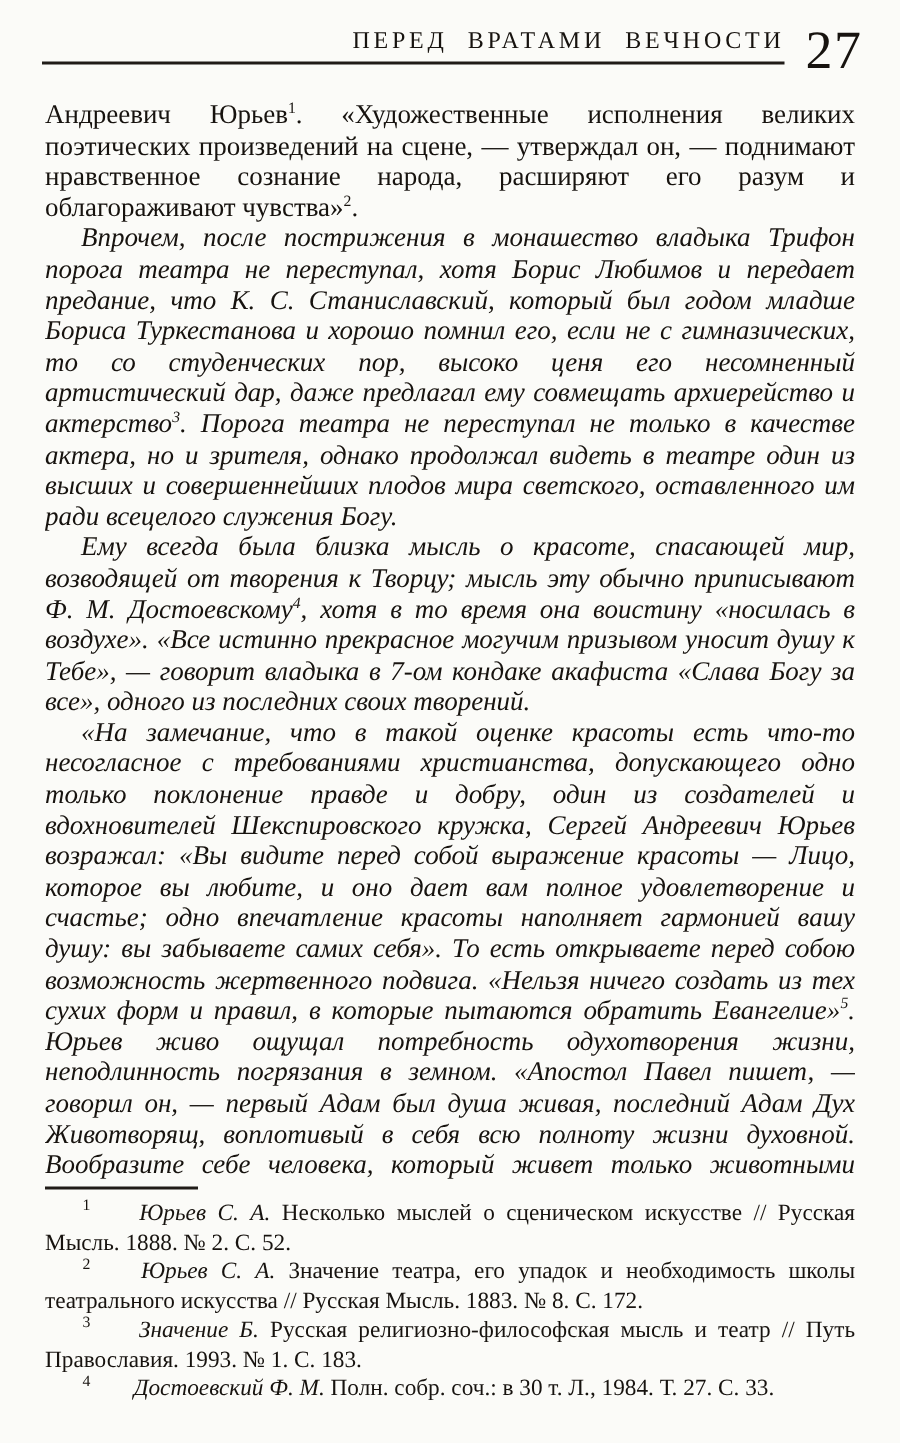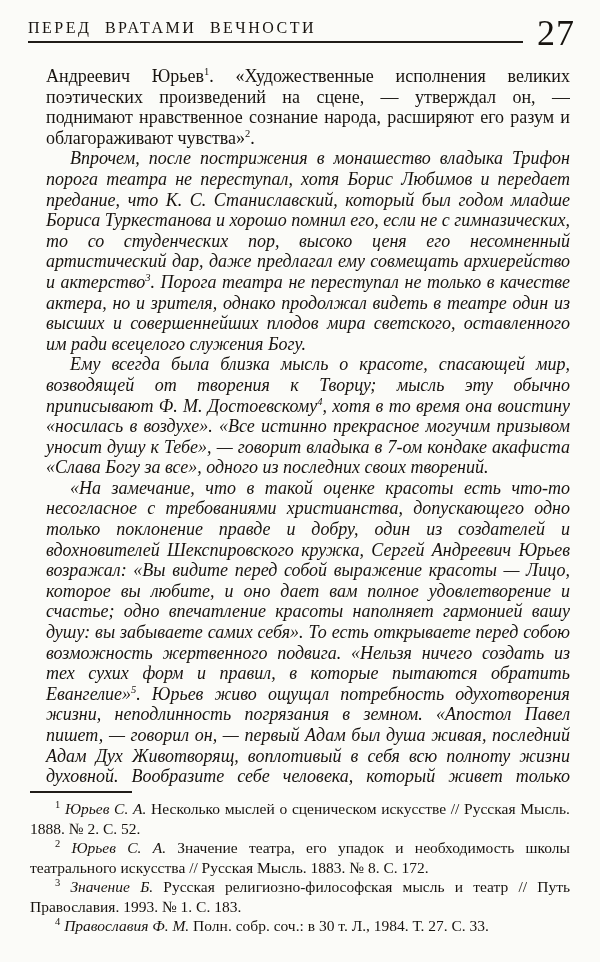--- a/index.html
+++ b/index.html
@@ -13,61 +13,61 @@
   .page {
     position: relative;
     width: 600px; height: 962px;
     background: #fbfbf8;
     overflow: hidden;
   }
   
   .page-header { position: absolute; top: 0; left: 0; width: 100%; height: 64px; }
   .running-title-wrap {
     position: absolute; left: 28px; top: 0; width: 495px;
-    text-align: left;
+    text-align: right;
     border-bottom: 2px solid #201c18;
     padding: 19px 0 4px 0;
   }
   .running-title {
     font-size: 16px;
     letter-spacing: 2.5px;
     word-spacing: 7px;
     white-space: nowrap;
   }
   .page-number {
     position: absolute; top: 15px; right: 25px;
     font-size: 36px; line-height: 1; letter-spacing: 1px;
   }
   
   .body-text {
     position: absolute; top: 66px; left: 30px;
     width: 540px; height: 723px;
     overflow: hidden;
     font-size: 18px; line-height: 20.6px;
   }
-  .body-text p { text-align: justify; margin-left: 16px; }
+  .body-text p { text-align: justify; }
   .body-text p.indent { text-indent: 24px; font-style: italic; }
   sup {
     font-size: 10.5px;
     line-height: 0;
     vertical-align: super;
   }
   
   .footnotes { position: absolute; top: 791px; left: 30px; width: 540px; }
   .footnote-rule {
     width: 102px; height: 0;
     border-top: 2px solid #201c18;
     margin-bottom: 6px;
   }
   .footnotes p {
     font-size: 15.5px; line-height: 19.5px;
     text-align: justify;
     text-indent: 25px;
   }
-  .footnotes i { font-style: italic; }
+  .footnotes i { font-style: italic; margin-left: 25px; }
 </style>
 </head>
 <body>
 
 <div class="page">
 
   <header class="page-header">
     <div class="running-title-wrap">
       <span class="running-title">ПЕРЕД ВРАТАМИ ВЕЧНОСТИ</span>
     </div>
@@ -80,17 +80,17 @@
       <p class="indent"><span>Ему всегда была близка мысль о красоте, спасающей мир, возводящей от творения к Творцу; мысль эту обычно приписывают Ф. М. Достоевскому</span><sup>4</sup><span>, хотя в то время она воистину «носилась в воздухе». «Все истинно прекрасное могучим призывом уносит душу к Тебе», — говорит владыка в 7-ом кондаке акафиста «Слава Богу за все», одного из последних своих творений.</span></p>
       <p class="indent"><span>«На замечание, что в такой оценке красоты есть что-то несогласное с требованиями христианства, допускающего одно только поклонение правде и добру, один из создателей и вдохновителей Шекспировского кружка, Сергей Андреевич Юрьев возражал: «Вы видите перед собой выражение красоты — Лицо, которое вы любите, и оно дает вам полное удовлетворение и счастье; одно впечатление красоты наполняет гармонией вашу душу: вы забываете самих себя». То есть открываете перед собою возможность жертвенного подвига. «Нельзя ничего создать из тех сухих форм и правил, в которые пытаются обратить Евангелие»</span><sup>5</sup><span>. Юрьев живо ощущал потребность одухотворения жизни, неподлинность погрязания в земном. «Апостол Павел пишет, — говорил он, — первый Адам был душа живая, последний Адам Дух Животворящ, воплотивый в себя всю полноту жизни духовной. Вообразите себе человека, который живет только животными побуждениями: ест, пьет, ищет только чувственных</span></p>
     </main>
 
   <footer class="footnotes">
     <div class="footnote-rule"></div>
     <div id="footnote-list">
         <p><sup>1</sup><i> Юрьев С. А.</i><span> Несколько мыслей о сценическом искусстве // Русская Мысль. 1888. № 2. С. 52.</span></p>
         <p><sup>2</sup><i> Юрьев С. А.</i><span> Значение театра, его упадок и необходимость школы театрального искусства // Русская Мысль. 1883. № 8. С. 172.</span></p>
         <p><sup>3</sup><i> Значение Б.</i><span> Русская религиозно-философская мысль и театр // Путь Православия. 1993. № 1. С. 183.</span></p>
-        <p><sup>4</sup><i> Православия Ф. М.</i><span> Полн. собр. соч.: в 30 т. Л., 1984. Т. 27. С. 33.</span></p>
+        <p><sup>4</sup><i> Достоевский Ф. М.</i><span> Полн. собр. соч.: в 30 т. Л., 1984. Т. 27. С. 33.</span></p>
       </div>
   </footer>
 
 </div>
 
 </body></html>

